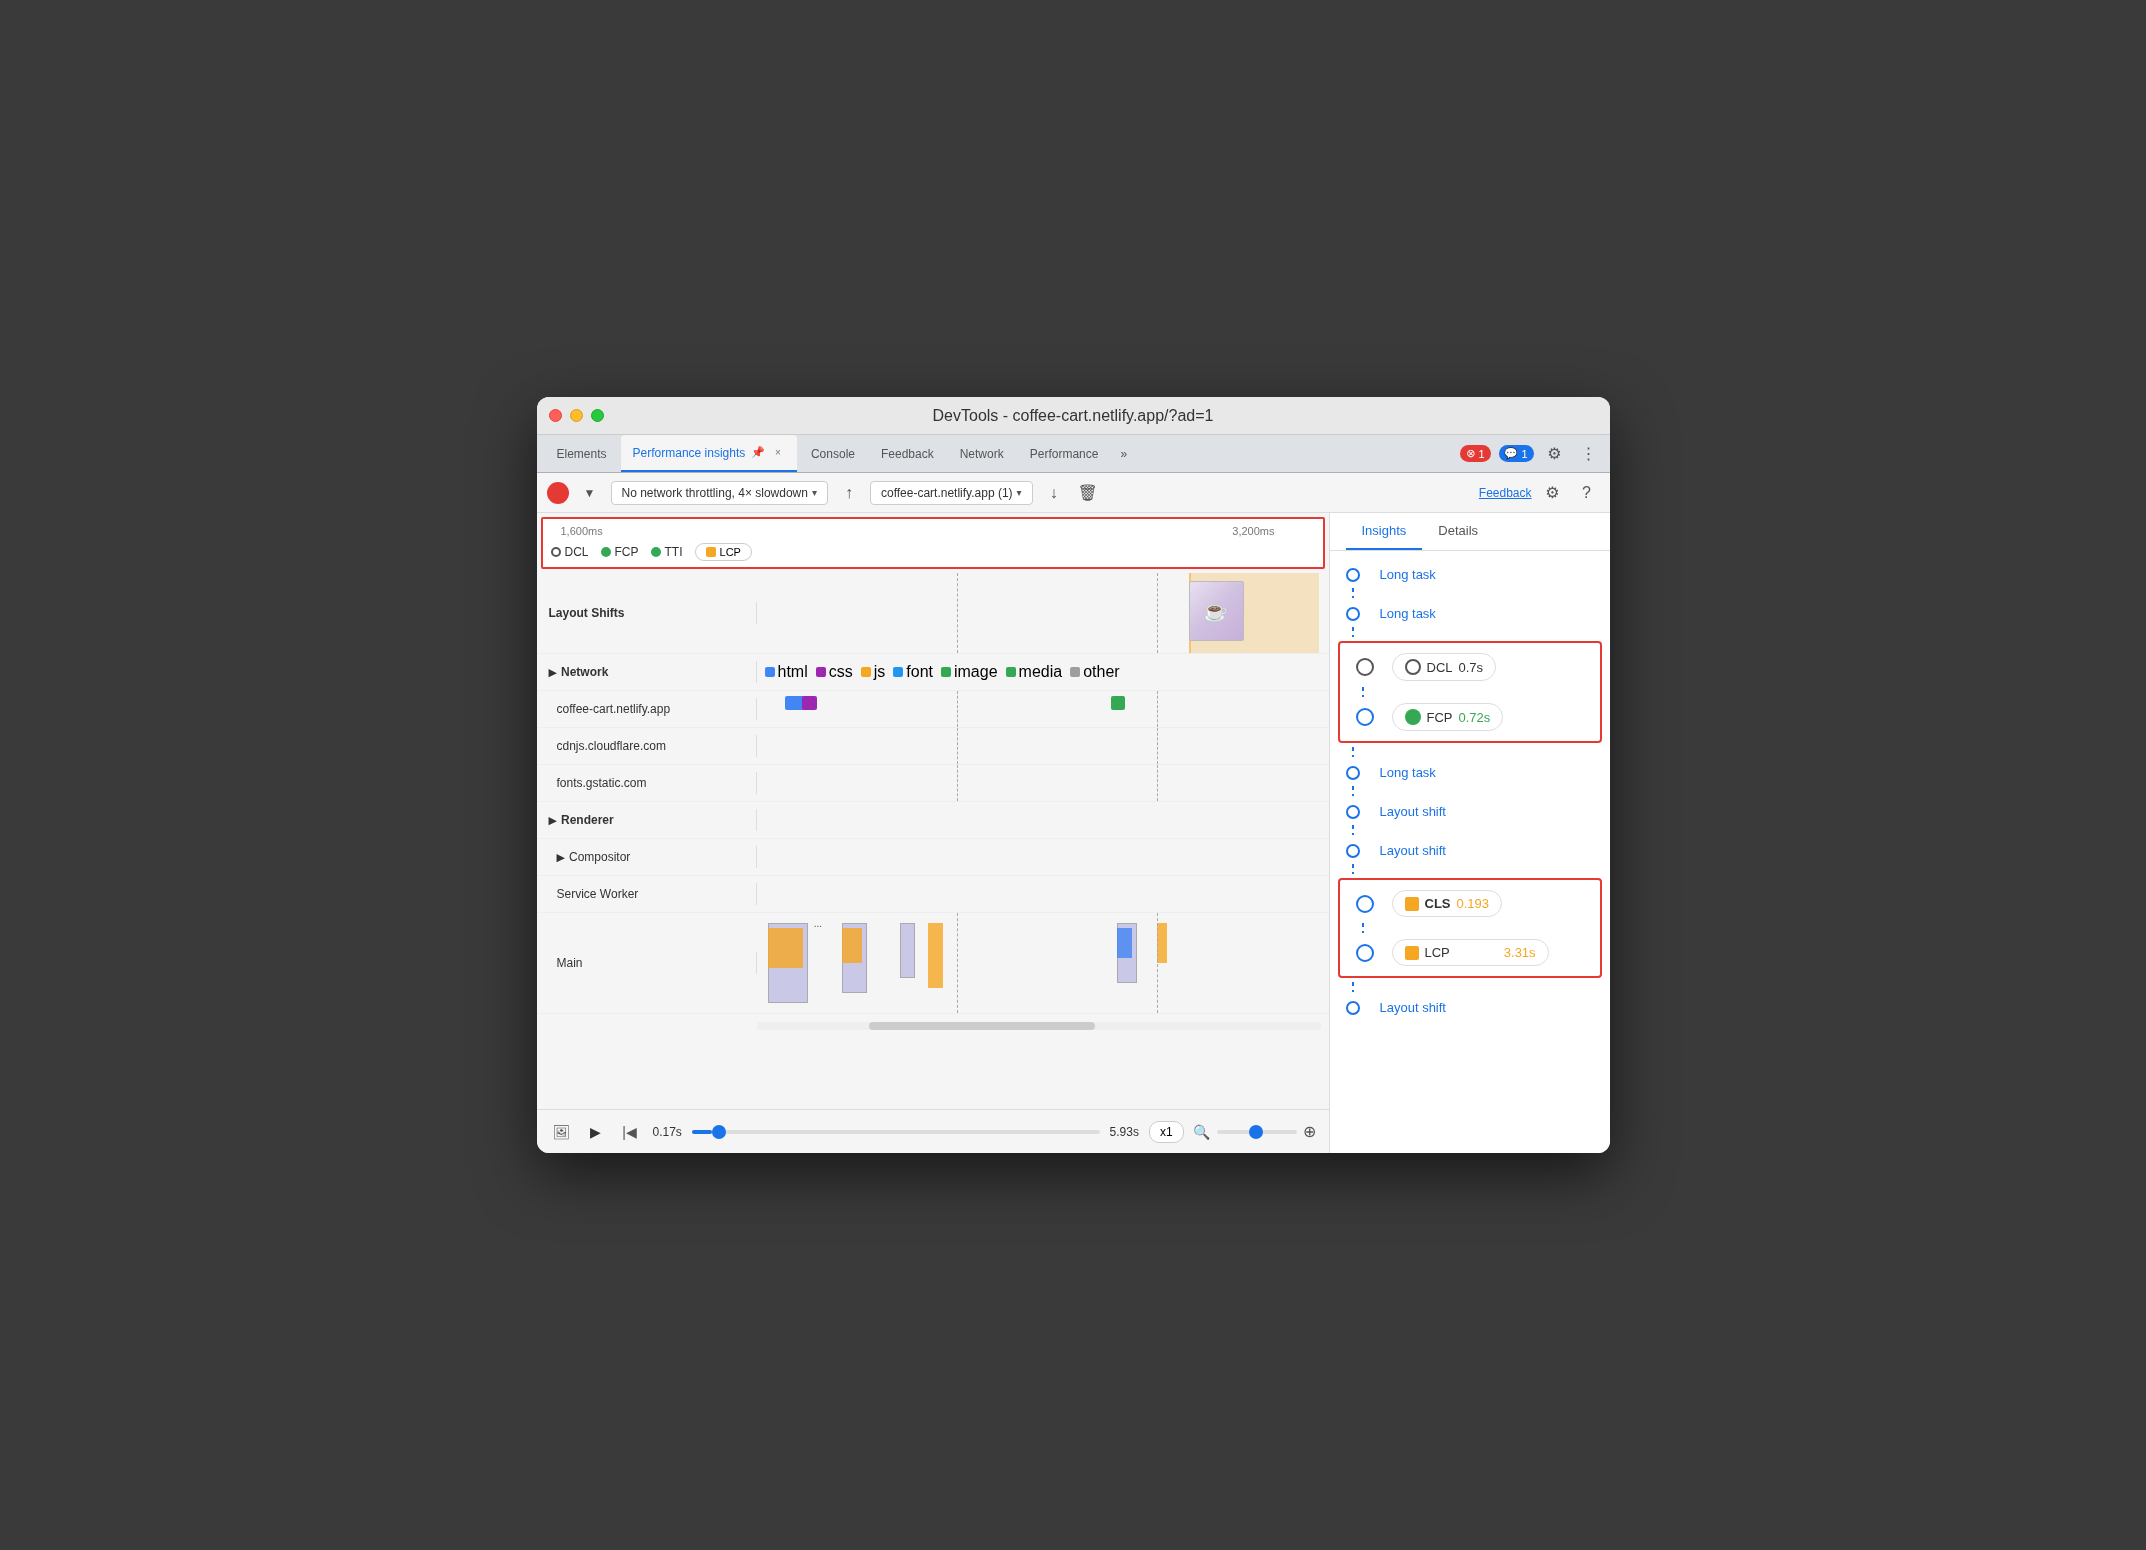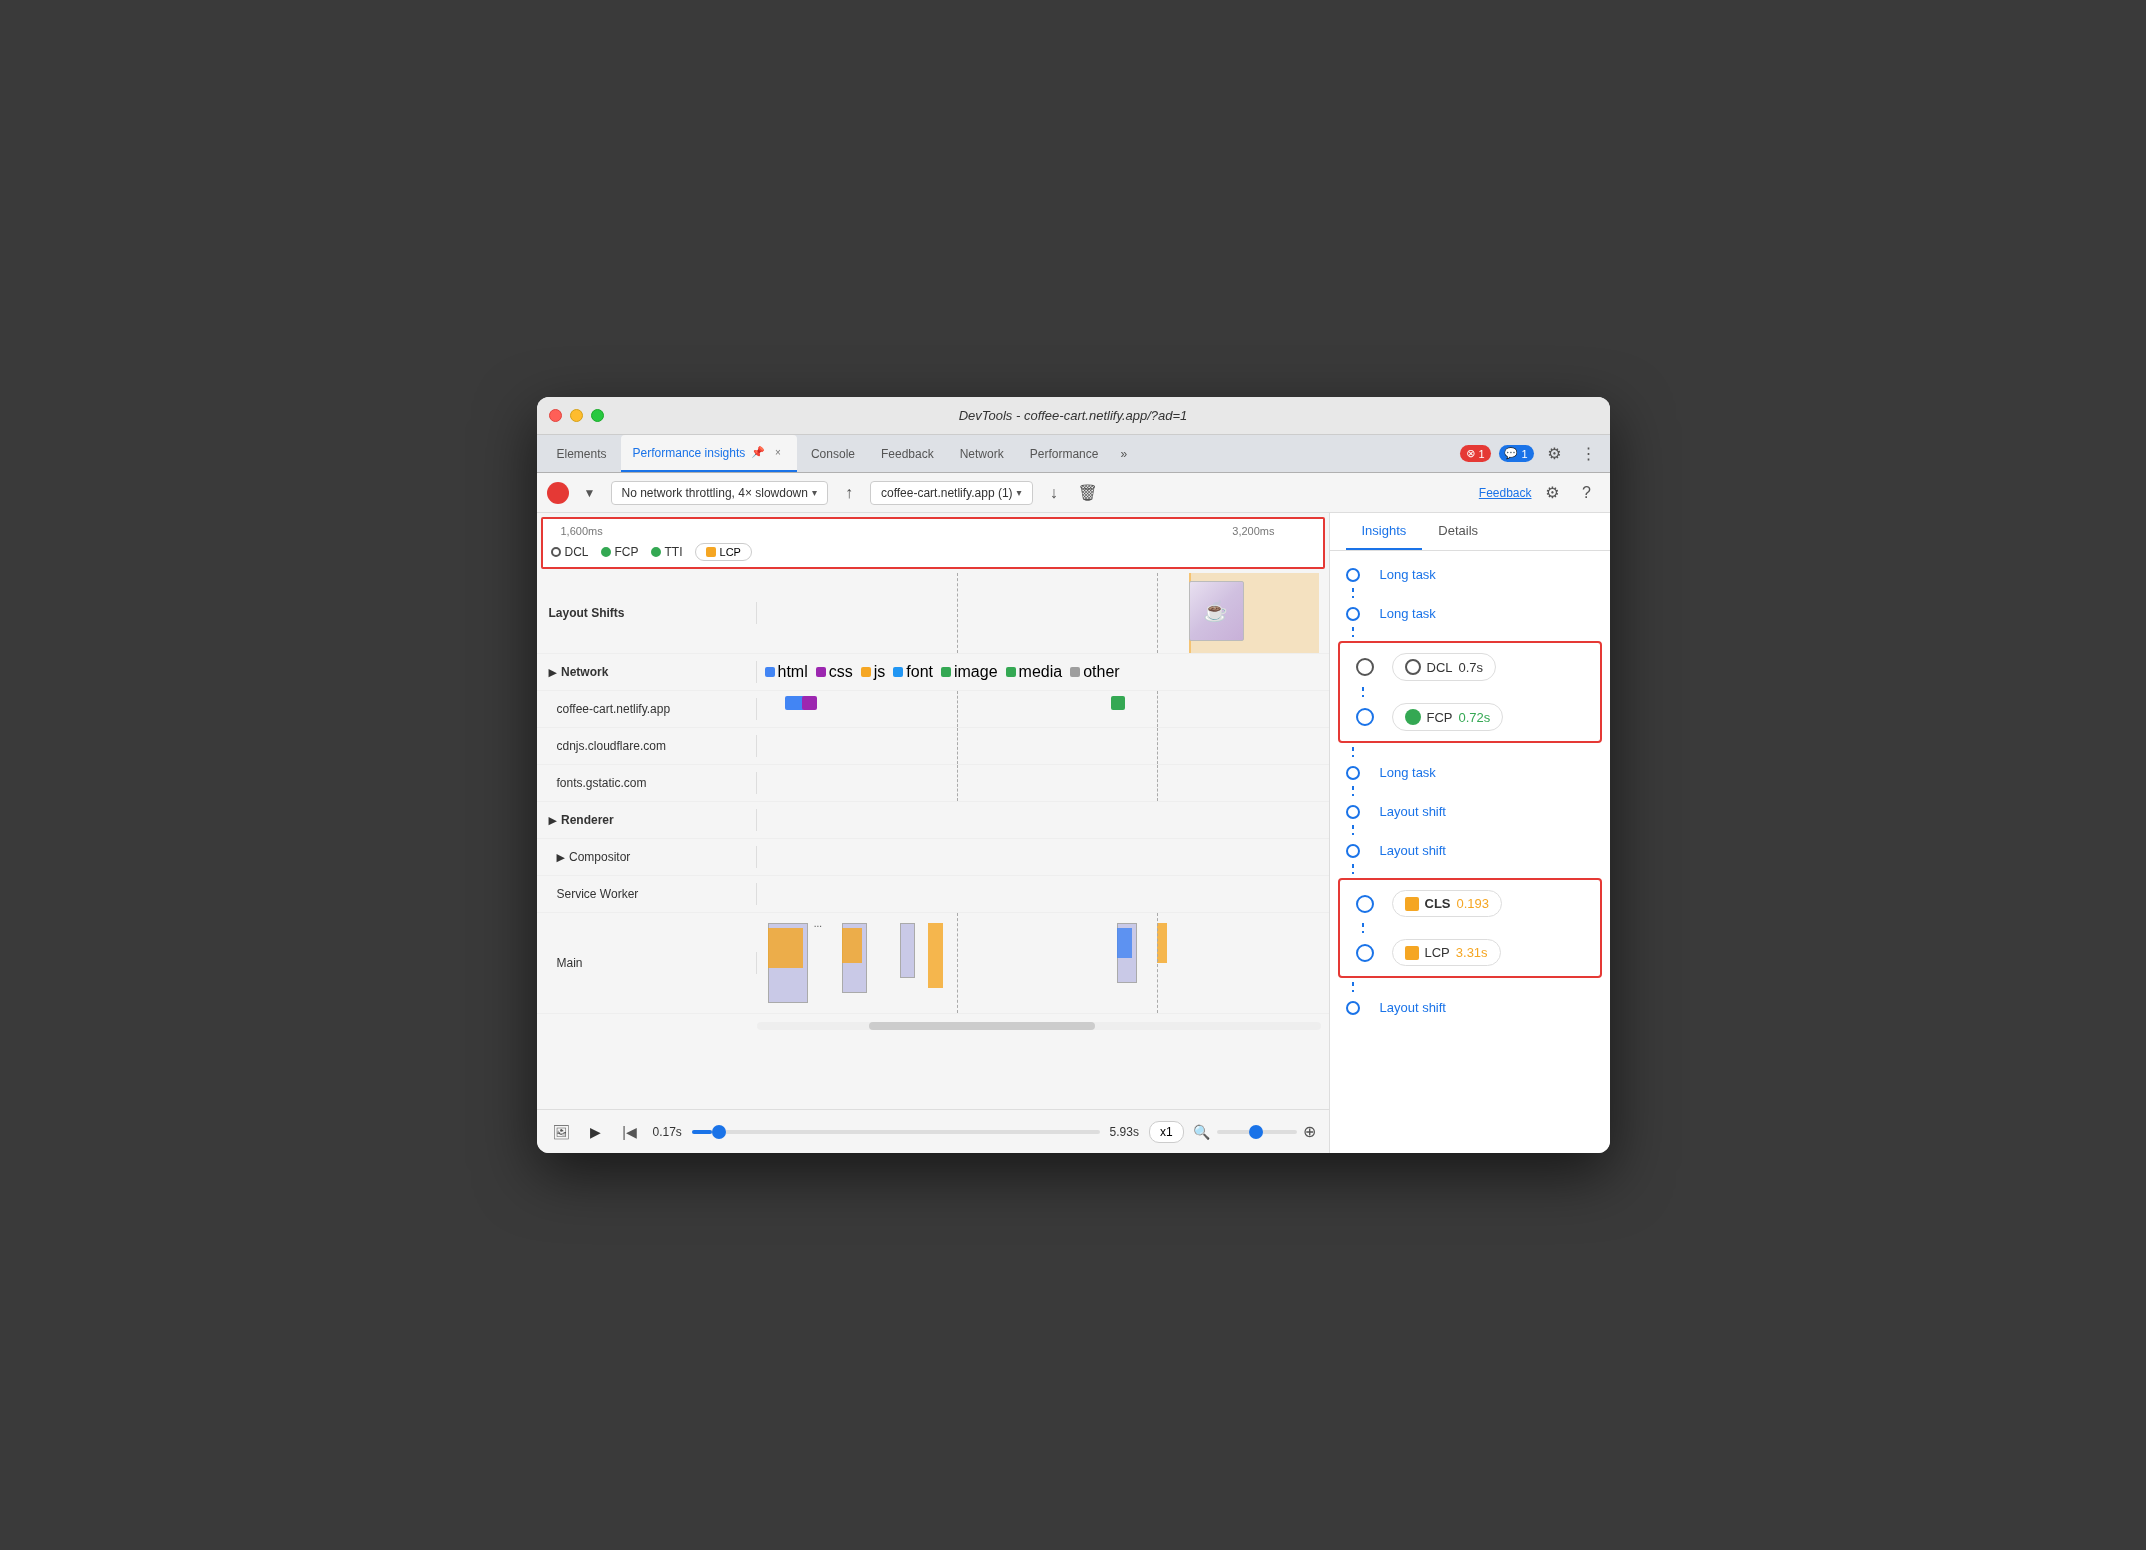--- a/index.html
+++ b/index.html
@@ -39,24 +39,23 @@
       height: 13px;
       border-radius: 50%;
     }
     .tl-red { background: #ff5f57; border: 1px solid #e0443e; }
     .tl-yellow { background: #febc2e; border: 1px solid #d4a017; }
     .tl-green { background: #28c840; border: 1px solid #1aab29; }
     .title-bar-title {
       position: absolute;
       left: 50%;
       transform: translateX(-50%);
-      font-size: 13px;
+      font-size: 16px;
       color: #333;
       font-weight: 500;
-      font-style: italic;
     }
     
     .tab-bar {
       background: #dee1e6;
       display: flex;
       align-items: stretch;
       height: 38px;
       border-bottom: 1px solid #b0b0b0;
       padding: 0 8px;
       gap: 2px;
@@ -841,21 +840,21 @@
               <span style="font-size:13px;font-weight:700;color:#333;">CLS</span>
               <span style="font-size:13px;color:#f5a623;">0.193</span>
             </div>
           </div>
           <div style="width:2px;height:10px;background-image:repeating-linear-gradient(to bottom,#1a73e8 0,#1a73e8 4px,transparent 4px,transparent 8px);margin-left:22px;"></div>
           <div style="display:flex;align-items:center;padding:6px 16px;gap:10px;">
             <div class="vt-dot" style="border:2px solid #1a73e8;background:white;width:18px;height:18px;border-radius:50%;flex-shrink:0;"></div>
             <div class="metric-box" style="border:1px solid #ddd;border-radius:20px;padding:5px 12px;margin:0;display:flex;align-items:center;gap:6px;background:white;">
               <div style="width:14px;height:14px;background:#f5a623;border-radius:2px;"></div>
               <span style="font-size:13px;font-weight:500;color:#333;">LCP</span>
-              <span style="font-size:13px;color:#f5a623;">3.31s</span>
+              <span style="font-size:13px;color:#f5a623;margin-left:48px;">3.31s</span>
             </div>
           </div>
         </div>
 
         <div style="width:2px;height:10px;background-image:repeating-linear-gradient(to bottom,#1a73e8 0,#1a73e8 4px,transparent 4px,transparent 8px);margin-left:22px;"></div>
 
         <div style="display:flex;align-items:center;padding:2px 0 0 16px;">
           <div style="display:flex;flex-direction:column;align-items:center;margin-right:12px;">
             <div class="vt-dot"></div>
           </div>

